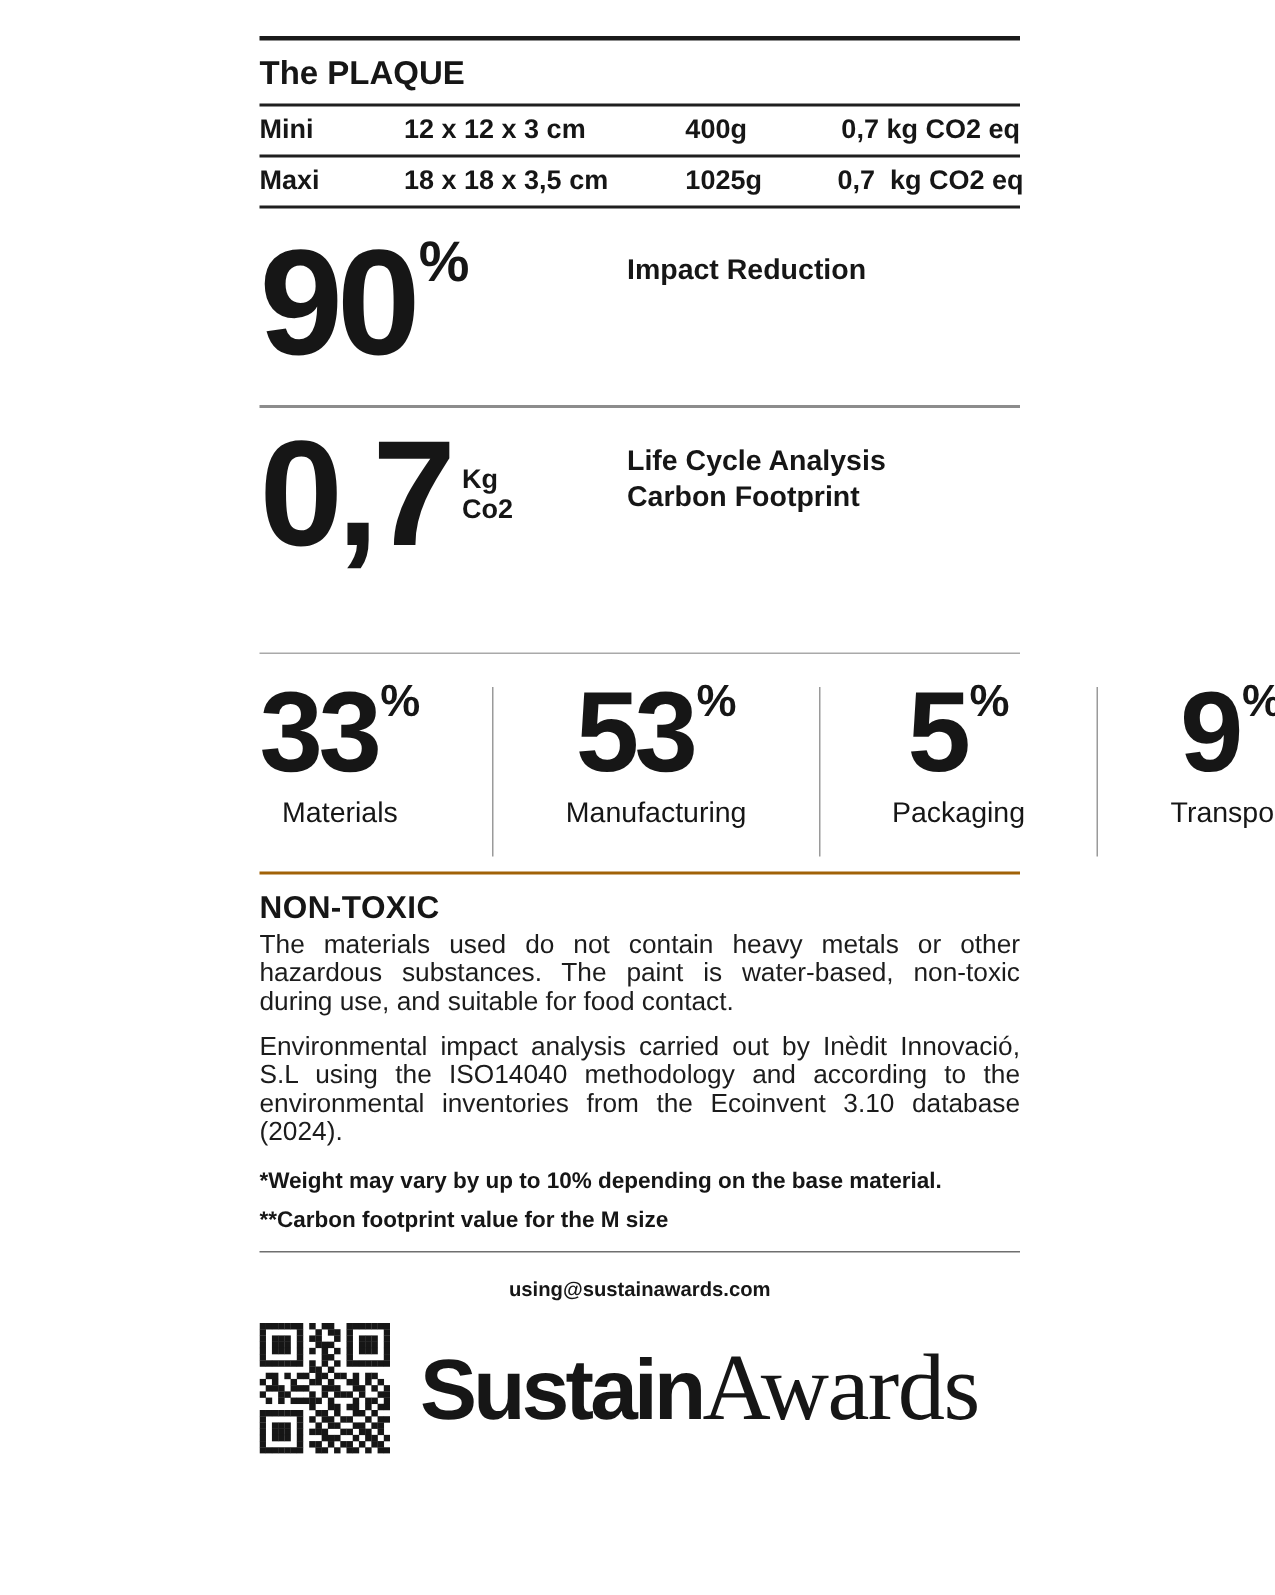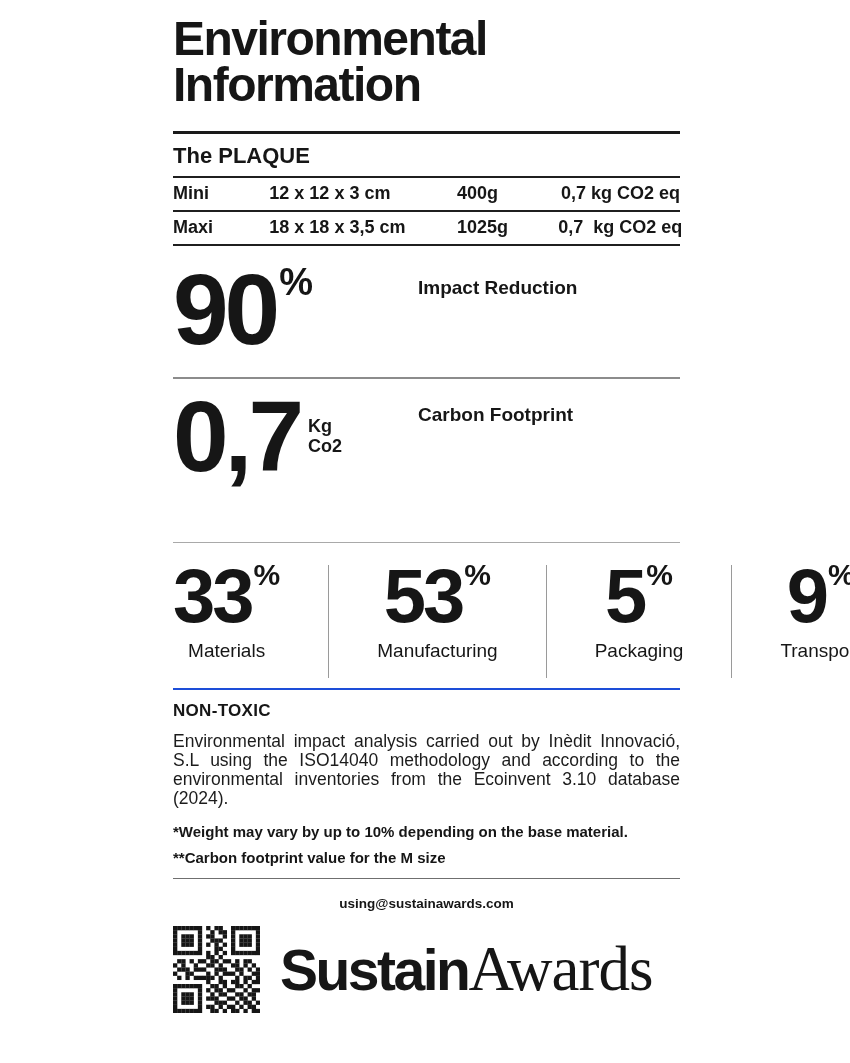--- a/index.html
+++ b/index.html
@@ -26,31 +26,31 @@
   .stat-section { display:flex; align-items:flex-start; }
   .sec-impact { height:133px; padding-top:24px; border-bottom:2px solid #8c8c8c; }
   .sec-footprint { height:164px; padding-top:18px; border-bottom:1.5px solid #a9a9a9; }
   .big-block { width:245px; display:flex; align-items:center; }
   .big-num { font-size:100px; font-weight:700; line-height:0.78; letter-spacing:-4px; white-space:nowrap; }
   .pct-big { display:inline-block; font-size:38px; letter-spacing:0; vertical-align:top; transform:translateY(-2px); margin-left:3px; }
   .unit-stack { margin-left:8px; margin-top:2px; font-size:18px; font-weight:700; line-height:1.1; }
   .side-label { padding-top:6px; font-size:19px; font-weight:700; line-height:1.25; }
 
   
-  .breakdown { display:flex; height:147px; padding-top:22px; border-bottom:2px solid #1d4ed8;gap:48px; }
+  .breakdown { display:flex; height:147px; padding-top:22px; border-bottom:2px solid #a16207;gap:48px; }
   .bd-col { display:flex; flex-direction:column; align-items:center; justify-content:flex-start; }
   .bd-1 { width:27.4%; } .bd-2 { width:29.6%; } .bd-3 { width:20.9%; } .bd-4 { width:22.1%; }
   .bd-divider { width:0; border-left:1.5px solid #9a9a9a; align-self:stretch; margin-bottom:10px; }
   .bd-num { font-size:76px; font-weight:700; line-height:0.82; letter-spacing:-3px; white-space:nowrap; }
   .pct-mid { display:inline-block; font-size:30px; letter-spacing:0; vertical-align:top; transform:translateY(-2px); margin-left:2px; }
   .bd-label { margin-top:12px; font-size:19px; font-weight:400; }
 
   
   .notes { padding-top:11px; }
-  .notes-heading { font-size:17px; font-weight:700; letter-spacing:0.3px; }
+  .notes-heading { font-size:21px; font-weight:700; letter-spacing:0.3px; }
   .notes p { margin-top:2px; font-size:17.5px; font-weight:400; line-height:1.09; text-align:justify; color:#1c1c1c; }
   .notes p.p2 { margin-top:11px; }
   .footnote { font-size:15px; font-weight:700; }
   .fn1 { margin-top:15px; }
   .fn2 { margin-top:9px; }
   .rule-notes { margin-top:12px; border-top:1.5px solid #6f6f6f; }
 
   
   .company-line { margin-top:25px; text-align:center; font-size:12px; font-weight:700; letter-spacing:-0.2px; white-space:nowrap; }
   .email-line { margin-top:17px; text-align:center; font-size:13.5px; font-weight:700; }
@@ -60,24 +60,20 @@
   .logo-text { margin-left:20px; display:flex; align-items:baseline; white-space:nowrap; }
   .logo-sans { font-family:"Liberation Sans", sans-serif; font-weight:700; font-size:57px; letter-spacing:-2.5px; }
   .logo-serif { font-family:"Liberation Serif", serif; font-weight:400; font-size:63px; letter-spacing:-1px; }
 </style>
 </head>
 <body style="color: rgb(22, 22, 22);">
 
 <div class="page">
   <div class="content">
 
-    <div class="title">
-      <div>Environmental</div>
-      <div>Information</div>
-    </div>
 
     <div class="rule-title"></div>
 
     <div class="plaque-name">The PLAQUE</div>
 
     <div class="spec-table">
       <div class="spec-row">
         <div class="c-variant">Mini</div>
         <div class="c-dims">12 x 12 x 3 cm</div>
         <div class="c-weight">400g</div>
@@ -100,20 +96,21 @@
 
     <div class="stat-section sec-footprint">
       <div class="big-block">
         <div class="big-num">0,7</div>
         <div class="unit-stack">
           <div>Kg</div>
           <div>Co2</div>
         </div>
       </div>
       <div class="side-label">
+        <div>Life Cycle Analysis</div>
         <div>Carbon Footprint</div>
       </div>
     </div>
 
     <div class="breakdown">
       <div class="bd-col bd-1">
         <div class="bd-num"><span>33</span><span class="pct-mid">%</span></div>
         <div class="bd-label">Materials</div>
       </div>
       <div class="bd-divider"></div>
@@ -128,20 +125,21 @@
       </div>
       <div class="bd-divider"></div>
       <div class="bd-col bd-4">
         <div class="bd-num"><span>9</span><span class="pct-mid">%</span></div>
         <div class="bd-label">Transport</div>
       </div>
     </div>
 
     <div class="notes">
       <div class="notes-heading">NON-TOXIC</div>
+      <p class="p1">The materials used do not contain heavy metals or other hazardous substances. The paint is water-based, non-toxic during use, and suitable for food contact.</p>
       <p class="p2">Environmental impact analysis carried out by Inèdit Innovació, S.L using the ISO14040 methodology and according to the environmental inventories from the Ecoinvent 3.10 database (2024).</p>
       <div class="footnote fn1">*Weight may vary by up to 10% depending on the base material.</div>
       <div class="footnote fn2">**Carbon footprint value for the M size</div>
       <div class="rule-notes"></div>
     </div>
 
     <div class="email-line">using@sustainawards.com</div>
 
     <div class="logo-row">
       <div class="qr">

